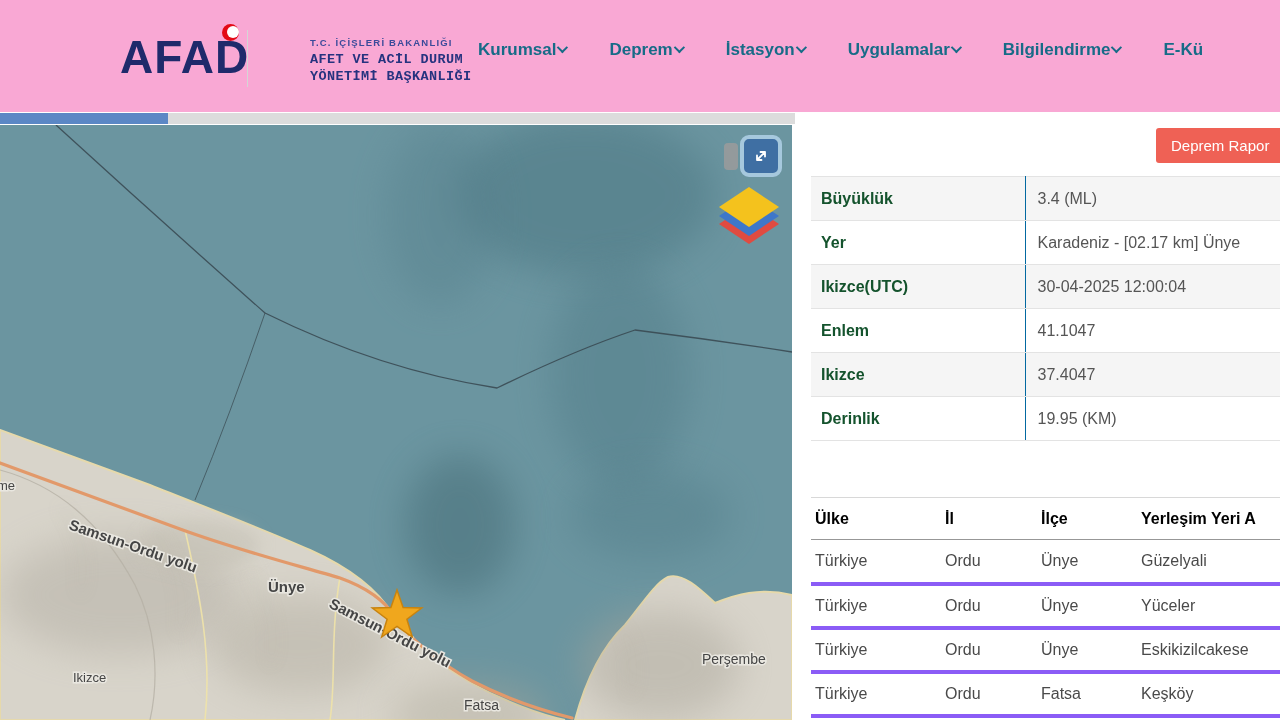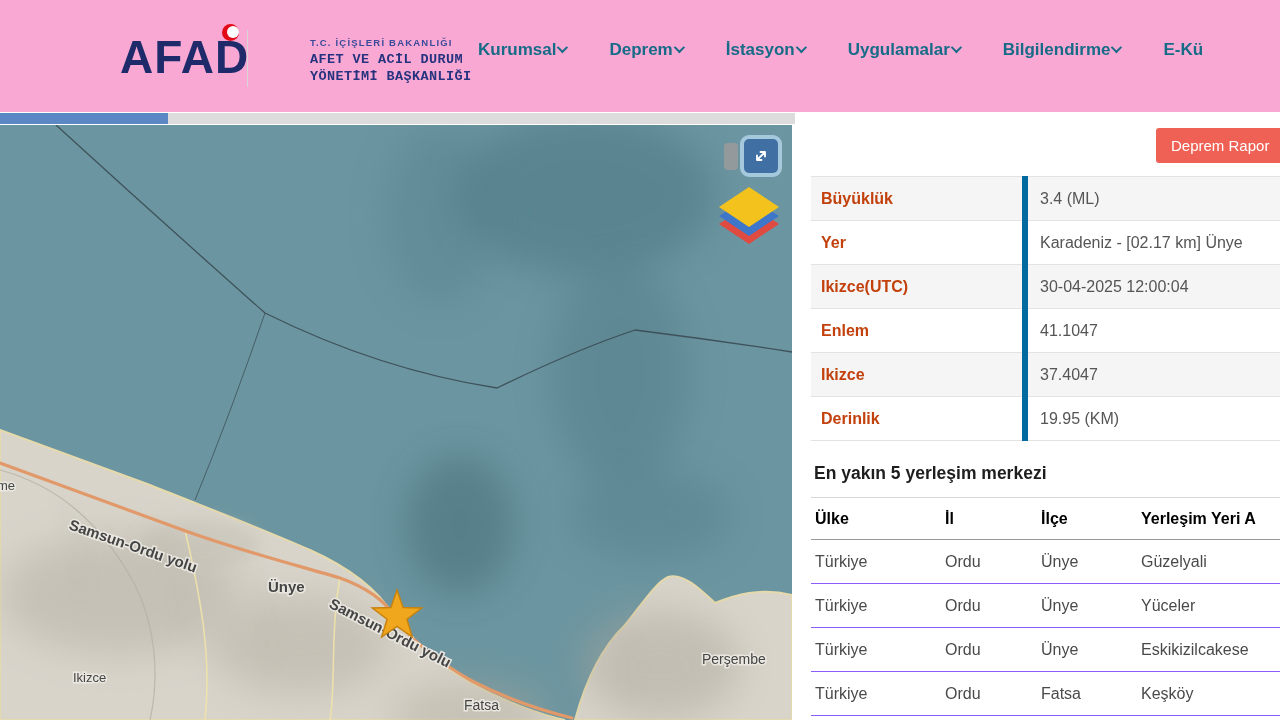--- a/index.html
+++ b/index.html
@@ -39,29 +39,29 @@
   .map-layers { position:absolute; left:715px; top:184px; width:68px; height:66px; z-index:6; cursor:pointer; }
 
   
   .panel { position:absolute; left:811px; top:125px; width:560px; height:595px; background:#fff; }
   .report-btn { position:absolute; left:345px; top:3px; background:#ef6155; color:#fff; font-size:15px;
                 padding:9px 15px; border:none; border-radius:3px; white-space:nowrap; cursor:pointer; }
 
   table { border-collapse:collapse; }
   .detail-table { position:absolute; left:0; top:51px; width:560px; }
   .detail-table td { height:44px; font-size:16px; border-top:1px solid #e3e3e3; border-bottom:1px solid #e3e3e3; }
-  .detail-table td.lbl { width:214px; font-weight:bold; color:#c2410c; padding-left:10px; border-right:6px solid #0369a1; }
+  .detail-table td.lbl { width:214px; font-weight:bold; color:#14532d; padding-left:10px; border-right:1px solid #0369a1; }
   .detail-table td.val { color:#555; padding-left:12px; }
   .detail-table tr:nth-child(odd) { background:#f5f5f5; }
 
   .nearest-title { position:absolute; left:3px; top:338px; font-size:17.5px; font-weight:bold; color:#1e1e1e; }
   .places-table { position:absolute; left:0; top:372px; width:560px; }
   .places-table th { height:42px; text-align:left; font-size:16px; color:#000000; padding-left:4px;
                      border-top:1px solid #d8d8d8; border-bottom:1px solid #979797; }
-  .places-table td { height:44px; font-size:16px; color:#4a4a4a; padding-left:4px; border-bottom:1px solid #8b5cf6; }
+  .places-table td { height:44px; font-size:16px; color:#4a4a4a; padding-left:4px; border-bottom:4px solid #8b5cf6; }
   .col-ulke { width:130px; } .col-il { width:96px; } .col-ilce { width:100px; } .col-yer { width:234px; }
 </style>
 </head>
 <body>
 
 <div class="header">
   <div class="logo-wrap">
     <span class="logo-text">AFAD</span>
     <span class="crescent"></span>
   </div>
@@ -199,21 +199,20 @@
         <td class="lbl">Ikizce</td>
         <td class="val">37.4047</td>
       </tr>
       <tr>
         <td class="lbl">Derinlik</td>
         <td class="val">19.95 (KM)</td>
       </tr>
     </tbody>
   </table>
 
-  <div class="nearest-title">En yakın 5 yerleşim merkezi</div>
 
   <table class="places-table">
     <thead>
       <tr>
         <th class="col-ulke">Ülke</th>
         <th class="col-il">İl</th>
         <th class="col-ilce">İlçe</th>
         <th class="col-yer">Yerleşim Yeri A</th>
       </tr>
     </thead>

